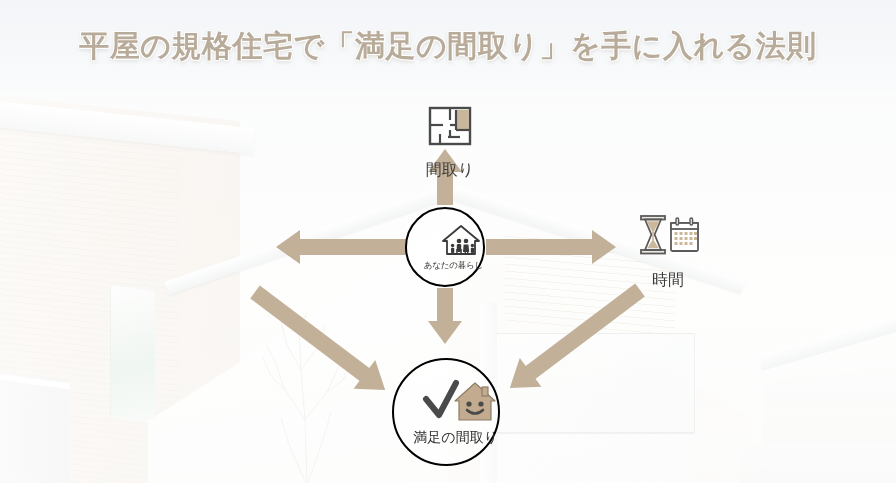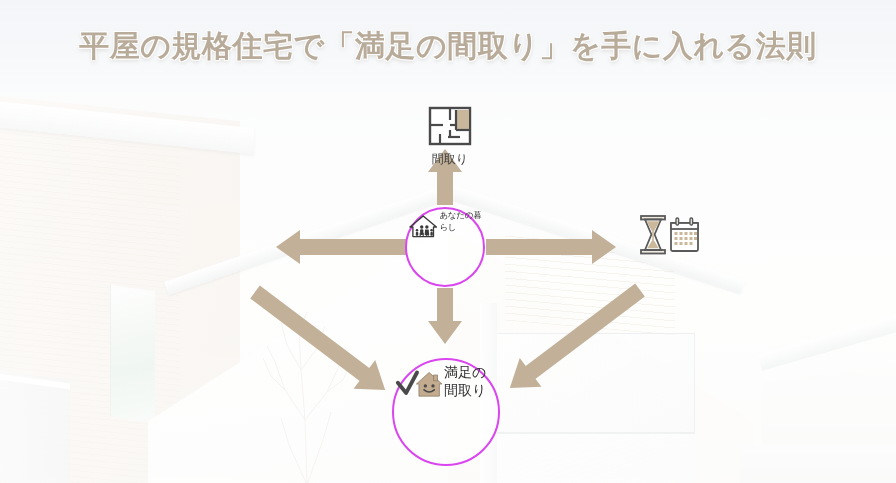--- a/index.html
+++ b/index.html
@@ -143,32 +143,32 @@
                 -1px -1px 0 rgba(255,255,255,.85),
                  0 2px 4px rgba(160,150,135,.35);
   }
 
   
   #diagram { position:absolute; inset:0; }
   #arrow-layer { position:absolute; left:0; top:0; width:896px; height:483px; }
 
   .node { position:absolute; text-align:center; }
   .node-label {
-    font-size:12px; color:#3c3c3c; white-space:nowrap;
-    margin-top:3px; font-weight:400;
+    font-size:16px; color:#3c3c3c; white-space:nowrap;
+    margin-top:12px; font-weight:400;
   }
   .icon-box { display:flex; align-items:center; justify-content:center; }
 
   
   .circle {
     position:absolute; border-radius:50%;
-    border:2px solid #d946ef;
+    border:2px solid #000000;
     background:rgba(255,255,255,.55);
-    display:flex; flex-direction:row;
-    align-items:flex-start; justify-content:center;
+    display:flex; flex-direction:column;
+    align-items:flex-end; justify-content:center;
   }
   #node-center { left:405px; top:207px; width:80px; height:80px; }
   #node-center .c-label { font-size:8.5px; color:#2f2f2f; margin-top:1px; letter-spacing:-.2px;}
   #node-answer { left:392px; top:358px; width:108px; height:108px; }
   #node-answer .c-label { font-size:14px; color:#2f2f2f; margin-top:4px; }
 
   #node-madori { left:397px; top:104px; width:106px; }
   #node-design { left:193px; top:216px; width:100px; }
   #node-time   { left:618px; top:212px; width:100px; }
   #node-kakaku { left:445px; top:291px; width:86px; }
@@ -347,16 +347,17 @@
               <rect x="54.5" y="25" width="3" height="3"></rect>
             <rect x="59" y="25" width="3" height="3"></rect>
             <rect x="39.5" y="30" width="3" height="3"></rect>
               <rect x="44.5" y="30" width="3" height="3"></rect>
             <rect x="49.5" y="30" width="3" height="3"></rect>
               <rect x="54.5" y="30" width="3" height="3"></rect>
           </g>
         </g>
       </svg>
     </div>
+    <div class="node-label">時間</div>
   </div>
 
 
 </div>
 
 </body></html>

